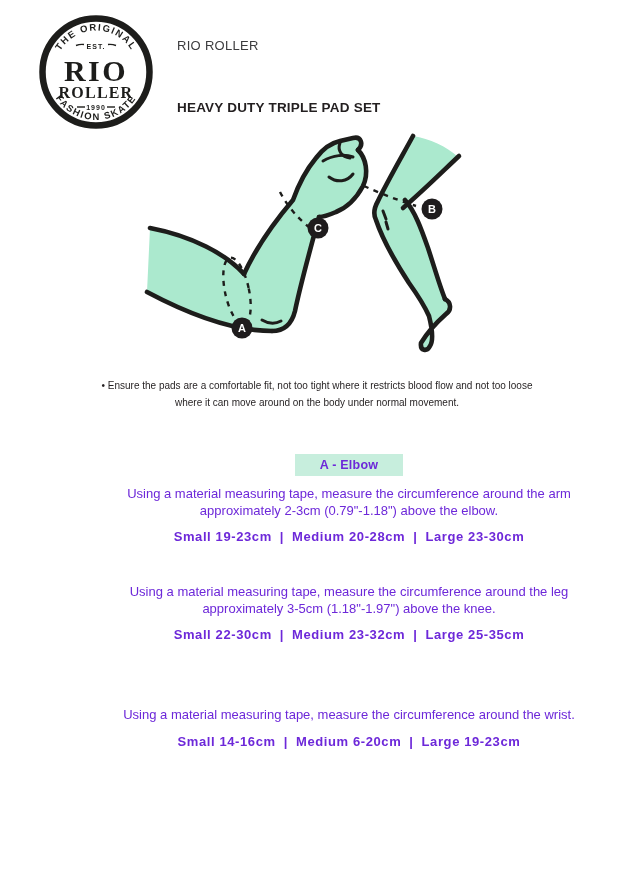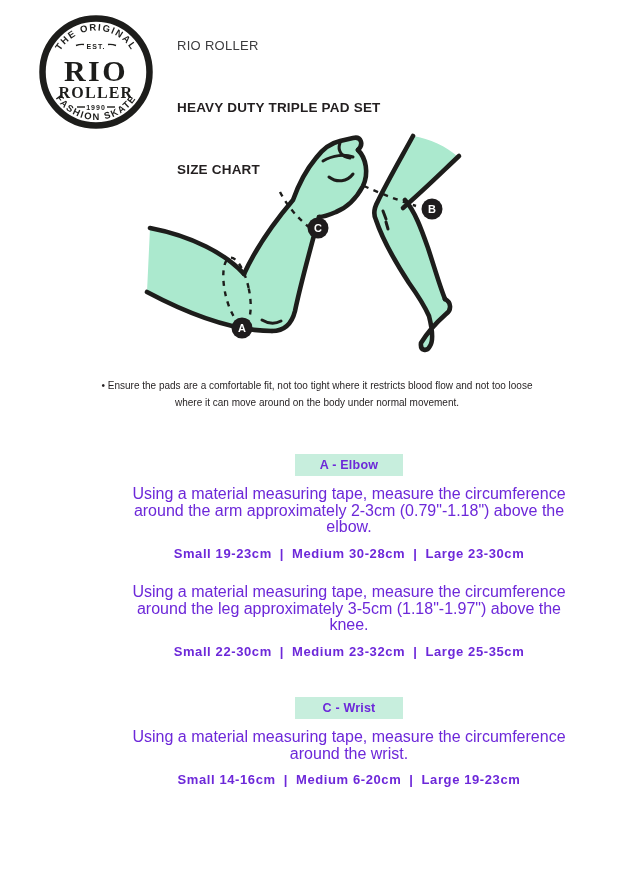--- a/index.html
+++ b/index.html
@@ -30,21 +30,21 @@
     width:458px; text-align:center;
     font-size:10px; line-height:17px; color:#231f20;
   }
   
   .size-section { position:absolute; left:0; width:100%; text-align:center; color:#6d28d9;margin-left:32px; }
   .sec-a { top:454px; } .sec-b { top:574px; } .sec-c { top:697px; }
   .size-box {
     display:inline-block; min-width:108px; padding:4px 12px 4px;
     font-size:12.5px; font-weight:800; letter-spacing:.2px;
   }
-  .size-desc { width:452px; margin:10px auto 0; font-size:16px; line-height:16.5px; }
+  .size-desc { width:452px; margin:10px auto 0; font-size:13px; line-height:16.5px; }
   .size-row  { margin-top:10px; font-size:13px; font-weight:800; letter-spacing:.6px; }
   .size-sep  { display:inline-block; padding:0 8px; font-weight:700; }
 </style>
 </head>
 <body>
 
 <div class="page">
 
   <div class="brand-header">
     <svg class="logo-svg" viewBox="0 0 116 116">
@@ -66,21 +66,20 @@
       <text class="logo-rio" x="58" y="67" text-anchor="middle" fill="#1d1d1b">RIO</text>
       <text class="logo-roller" x="58" y="84" text-anchor="middle" fill="#1d1d1b">ROLLER</text>
       <text class="logo-est" x="58" y="95.5" text-anchor="middle" fill="#1d1d1b">1990</text>
       <text class="logo-arc" text-anchor="middle" fill="#1d1d1b">
         <textPath href="#lgArcBot" startOffset="50%">FASHION SKATE</textPath>
       </text>
     </svg>
     <div class="titles">
       <div class="brand-line">RIO ROLLER</div>
       <div class="bold-line">HEAVY DUTY TRIPLE PAD SET</div>
-      <div class="bold-line">SIZE CHART</div>
     </div>
   </div>
 
   <svg class="diagram-svg" viewBox="0 0 634 380">
 
     <g stroke="none" style="fill: rgb(171, 233, 206);">
       <path d="
         M 150,228
         C 192,236 226,254 244,274
         C 256,248 276,220 293,200
@@ -149,27 +148,26 @@
       <circle cx="318" cy="228" r="10.5" style="fill: rgb(31, 28, 29);"></circle>
       <text class="marker-letter" x="318" y="232" text-anchor="middle" style="fill: rgb(255, 255, 255);">C</text>
     </g>
   </svg>
 
   <p class="fit-note">• Ensure the pads are a comfortable fit, not too tight where it restricts blood flow and not too loose where it can move around on the body under normal movement.</p>
 
   <div class="size-section sec-a">
     <div class="size-box" style="background: rgb(199, 238, 221);">A - Elbow</div>
     <p class="size-desc">Using a material measuring tape, measure the circumference around the arm approximately 2-3cm (0.79"-1.18") above the elbow.</p>
-    <p class="size-row"><span><span>Small</span> <span>19-23cm</span></span><span class="size-sep">|</span><span><span>Medium</span> <span>30-28cm</span></span><span class="size-sep">|</span><span><span>Large</span> <span>23-30cm</span></span></p>
+    <p class="size-row"><span><span>Small</span> <span>19-23cm</span></span><span class="size-sep">|</span><span><span>Medium</span> <span>20-28cm</span></span><span class="size-sep">|</span><span><span>Large</span> <span>23-30cm</span></span></p>
   </div>
 
   <div class="size-section sec-b">
     <p class="size-desc">Using a material measuring tape, measure the circumference around the leg approximately 3-5cm (1.18"-1.97") above the knee.</p>
     <p class="size-row"><span><span>Small</span> <span>22-30cm</span></span><span class="size-sep">|</span><span><span>Medium</span> <span>23-32cm</span></span><span class="size-sep">|</span><span><span>Large</span> <span>25-35cm</span></span></p>
   </div>
 
   <div class="size-section sec-c">
-    <div class="size-box" style="background: rgb(199, 238, 221);">C - Wrist</div>
     <p class="size-desc">Using a material measuring tape, measure the circumference around the wrist.</p>
     <p class="size-row"><span><span>Small</span> <span>14-16cm</span></span><span class="size-sep">|</span><span><span>Medium</span> <span>6-20cm</span></span><span class="size-sep">|</span><span><span>Large</span> <span>19-23cm</span></span></p>
   </div>
 
 </div>
 
 </body></html>

